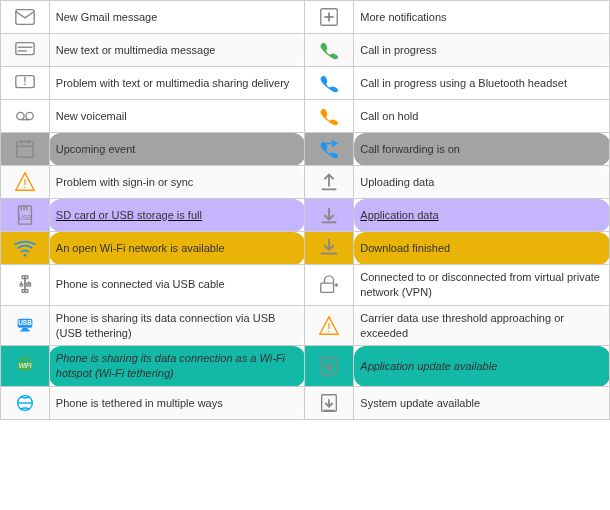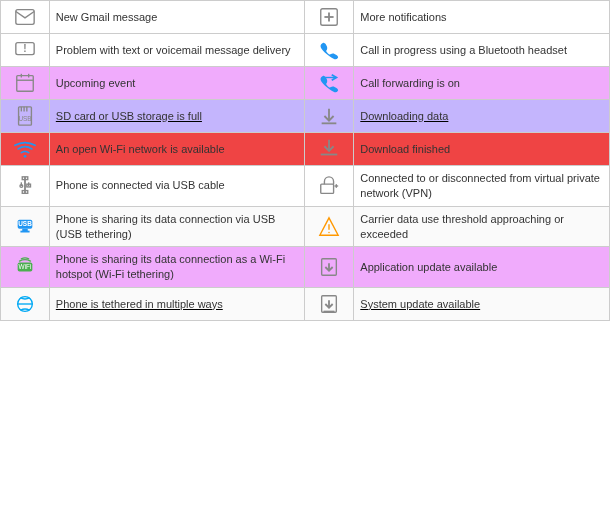--- a/index.html
+++ b/index.html
@@ -23,20 +23,21 @@
     .icon-cell {
       width: 42px;
       text-align: center;
       vertical-align: middle;
     }
     .text-cell {
       width: 220px;
       vertical-align: middle;
       line-height: 1.35;
       color: #333;
+      border-radius: 12px;
     }
     .icon-svg {
       width: 22px;
       height: 22px;
       display: inline-block;
       vertical-align: middle;
     }
   </style>
 </head>
 <body>
@@ -53,75 +54,125 @@
     <td class="text-cell">New Gmail message</td>
     <td class="icon-cell">
       <svg class="icon-svg" viewBox="0 0 24 24">
             <rect x="3" y="3" width="18" height="18" rx="2" fill="none" stroke="#888" stroke-width="1.5"></rect>
             <line x1="12" y1="7" x2="12" y2="17" stroke="#888" stroke-width="2"></line>
             <line x1="7" y1="12" x2="17" y2="12" stroke="#888" stroke-width="2"></line>
           </svg>
     </td>
     <td class="text-cell">More notifications</td>
   </tr>
+      <tr style="background: rgb(250, 250, 250);">
+    <td class="icon-cell">
+      <svg class="icon-svg" viewBox="0 0 24 24">
+            <rect x="2" y="4" width="20" height="13" rx="2" fill="none" stroke="#888" stroke-width="1.5"></rect>
+            <line x1="4" y1="9" x2="20" y2="9" stroke="#888" stroke-width="1.5"></line>
+            <line x1="4" y1="13" x2="14" y2="13" stroke="#888" stroke-width="1.5"></line>
+          </svg>
+    </td>
+    <td class="text-cell">New text or multimedia message</td>
+    <td class="icon-cell">
+      <svg class="icon-svg" viewBox="0 0 24 24">
+            <path d="M6 4 C6 4 8 4 9.5 7.5 C11 11 9 12 9 13 C9 14 12 17 13 17 C14 17 15 15 18.5 16.5 C22 18 22 20 22 20 C22 20 21 23 18 22 C15 21 4 13 3 9 C2 5 6 4 6 4Z" fill="#4CAF50"></path>
+          </svg>
+    </td>
+    <td class="text-cell">Call in progress</td>
+  </tr>
       <tr style="background: rgb(255, 255, 255);">
     <td class="icon-cell">
       <svg class="icon-svg" viewBox="0 0 24 24">
             <rect x="2" y="4" width="20" height="13" rx="2" fill="none" stroke="#888" stroke-width="1.5"></rect>
             <text x="12" y="14" text-anchor="middle" fill="#888" font-size="11" font-weight="bold">!</text>
           </svg>
     </td>
-    <td class="text-cell">Problem with text or voicemail message delivery</td>
+    <td class="text-cell">Problem with text or multimedia sharing delivery</td>
     <td class="icon-cell">
       <svg class="icon-svg" viewBox="0 0 24 24">
             <path d="M6 4 C6 4 8 4 9.5 7.5 C11 11 9 12 9 13 C9 14 12 17 13 17 C14 17 15 15 18.5 16.5 C22 18 22 20 22 20 C22 20 21 23 18 22 C15 21 4 13 3 9 C2 5 6 4 6 4Z" fill="#2196F3"></path>
           </svg>
     </td>
     <td class="text-cell">Call in progress using a Bluetooth headset</td>
   </tr>
-      <tr style="background: #f0abfc;">
+      <tr style="background: rgb(255, 255, 255);">
+    <td class="icon-cell">
+      <svg class="icon-svg" viewBox="0 0 24 24">
+            <circle cx="7" cy="12" r="4" fill="none" stroke="#888" stroke-width="1.5"></circle>
+            <circle cx="17" cy="12" r="4" fill="none" stroke="#888" stroke-width="1.5"></circle>
+            <line x1="7" y1="16" x2="17" y2="16" stroke="#888" stroke-width="1.5"></line>
+          </svg>
+    </td>
+    <td class="text-cell">New voicemail</td>
+    <td class="icon-cell">
+      <svg class="icon-svg" viewBox="0 0 24 24">
+            <path d="M6 4 C6 4 8 4 9.5 7.5 C11 11 9 12 9 13 C9 14 12 17 13 17 C14 17 15 15 18.5 16.5 C22 18 22 20 22 20 C22 20 21 23 18 22 C15 21 4 13 3 9 C2 5 6 4 6 4Z" fill="#FF9800"></path>
+          </svg>
+    </td>
+    <td class="text-cell">Call on hold</td>
+  </tr>
+      <tr style="background: #a3a3a3;">
     <td class="icon-cell">
       <svg class="icon-svg" viewBox="0 0 24 24">
             <rect x="3" y="4" width="18" height="17" rx="1" fill="none" stroke="#888" stroke-width="1.5"></rect>
             <line x1="3" y1="9" x2="21" y2="9" stroke="#888" stroke-width="1.5"></line>
             <line x1="8" y1="2" x2="8" y2="6" stroke="#888" stroke-width="1.5"></line>
             <line x1="16" y1="2" x2="16" y2="6" stroke="#888" stroke-width="1.5"></line>
           </svg>
     </td>
     <td class="text-cell">Upcoming event</td>
     <td class="icon-cell">
       <svg class="icon-svg" viewBox="0 0 24 24">
             <path d="M6 4 C6 4 8 4 9.5 7.5 C11 11 9 12 9 13 C9 14 12 17 13 17 C14 17 15 15 18.5 16.5 C22 18 22 20 22 20 C22 20 21 23 18 22 C15 21 4 13 3 9 C2 5 6 4 6 4Z" fill="#2196F3"></path>
             <polyline points="15,3 20,6 15,9" fill="none" stroke="#2196F3" stroke-width="2"></polyline>
             <path d="M8 6 Q20 6 20 6" fill="none" stroke="#2196F3" stroke-width="1.5"></path>
           </svg>
     </td>
     <td class="text-cell">Call forwarding is on</td>
+  </tr>
+      <tr style="background: rgb(250, 250, 250);">
+    <td class="icon-cell">
+      <svg class="icon-svg" viewBox="0 0 24 24">
+            <polygon points="12,2 22,21 2,21" fill="none" stroke="#FF9800" stroke-width="1.5"></polygon>
+            <line x1="12" y1="9" x2="12" y2="15" stroke="#FF9800" stroke-width="1.5"></line>
+            <circle cx="12" cy="18" r="0.8" fill="#FF9800"></circle>
+          </svg>
+    </td>
+    <td class="text-cell">Problem with sign-in or sync</td>
+    <td class="icon-cell">
+      <svg class="icon-svg" viewBox="0 0 24 24">
+            <line x1="12" y1="4" x2="12" y2="17" stroke="#888" stroke-width="2"></line>
+            <polyline points="7,9 12,4 17,9" fill="none" stroke="#888" stroke-width="2"></polyline>
+            <line x1="4" y1="20" x2="20" y2="20" stroke="#888" stroke-width="2"></line>
+          </svg>
+    </td>
+    <td class="text-cell">Uploading data</td>
   </tr>
       <tr style="background: #c4b5fd; text-decoration: underline;">
     <td class="icon-cell">
       <svg class="icon-svg" viewBox="0 0 24 24">
             <rect x="5" y="2" width="14" height="20" rx="1" fill="none" stroke="#888" stroke-width="1.5"></rect>
             <line x1="8" y1="2" x2="8" y2="7" stroke="#888" stroke-width="1.5"></line>
             <line x1="11" y1="2" x2="11" y2="7" stroke="#888" stroke-width="1.5"></line>
             <line x1="14" y1="2" x2="14" y2="7" stroke="#888" stroke-width="1.5"></line>
             <text x="12" y="17" text-anchor="middle" fill="#888" font-size="7">USB</text>
           </svg>
     </td>
     <td class="text-cell">SD card or USB storage is full</td>
     <td class="icon-cell">
       <svg class="icon-svg" viewBox="0 0 24 24">
             <line x1="12" y1="4" x2="12" y2="17" stroke="#888" stroke-width="2"></line>
             <polyline points="7,12 12,17 17,12" fill="none" stroke="#888" stroke-width="2"></polyline>
             <line x1="4" y1="20" x2="20" y2="20" stroke="#888" stroke-width="2"></line>
           </svg>
     </td>
-    <td class="text-cell">Downloading data</td>
-  </tr>
-      <tr style="background: #ef4444;">
+    <td class="text-cell">Application data</td>
+  </tr>
+      <tr style="background: #eab308;">
     <td class="icon-cell">
       <svg class="icon-svg" viewBox="0 0 24 24">
             <path d="M1 8 Q12 2 23 8" fill="none" stroke="#2196F3" stroke-width="1.8" stroke-linecap="round"></path>
             <path d="M4.5 12 Q12 7 19.5 12" fill="none" stroke="#2196F3" stroke-width="1.8" stroke-linecap="round"></path>
             <path d="M8 16 Q12 13 16 16" fill="none" stroke="#2196F3" stroke-width="1.8" stroke-linecap="round"></path>
             <circle cx="12" cy="20" r="1.5" fill="#2196F3"></circle>
           </svg>
     </td>
     <td class="text-cell">An open Wi-Fi network is available</td>
     <td class="icon-cell">
@@ -169,40 +220,40 @@
     <td class="text-cell">Phone is sharing its data connection via USB (USB tethering)</td>
     <td class="icon-cell">
       <svg class="icon-svg" viewBox="0 0 24 24">
             <polygon points="12,2 22,21 2,21" fill="none" stroke="#FF9800" stroke-width="1.5"></polygon>
             <line x1="12" y1="9" x2="12" y2="15" stroke="#FF9800" stroke-width="1.5"></line>
             <circle cx="12" cy="18" r="0.8" fill="#FF9800"></circle>
           </svg>
     </td>
     <td class="text-cell">Carrier data use threshold approaching or exceeded</td>
   </tr>
-      <tr style="background: #f0abfc;">
+      <tr style="background: #14b8a6; font-style: italic;">
     <td class="icon-cell">
       <svg class="icon-svg" viewBox="0 0 24 24">
             <rect x="4" y="7" width="16" height="10" rx="2" fill="#4CAF50"></rect>
             <path d="M8 3 Q12 1 16 3" fill="none" stroke="#4CAF50" stroke-width="1.5" stroke-linecap="round"></path>
             <path d="M6 5.5 Q12 2.5 18 5.5" fill="none" stroke="#4CAF50" stroke-width="1.5" stroke-linecap="round"></path>
             <text x="12" y="14" text-anchor="middle" fill="white" font-size="7">WiFi</text>
           </svg>
     </td>
     <td class="text-cell">Phone is sharing its data connection as a Wi-Fi hotspot (Wi-Fi tethering)</td>
     <td class="icon-cell">
       <svg class="icon-svg" viewBox="0 0 24 24">
             <rect x="4" y="3" width="16" height="18" rx="1" fill="none" stroke="#888" stroke-width="1.5"></rect>
             <line x1="12" y1="8" x2="12" y2="16" stroke="#888" stroke-width="2"></line>
             <polyline points="8,12 12,16 16,12" fill="none" stroke="#888" stroke-width="2"></polyline>
           </svg>
     </td>
     <td class="text-cell">Application update available</td>
   </tr>
-      <tr style="background: rgb(250, 250, 250); text-decoration: underline;">
+      <tr style="background: rgb(250, 250, 250);">
     <td class="icon-cell">
       <svg class="icon-svg" viewBox="0 0 24 24">
             <circle cx="12" cy="12" r="8" fill="none" stroke="#03A9F4" stroke-width="1.5"></circle>
             <line x1="4" y1="12" x2="20" y2="12" stroke="#03A9F4" stroke-width="1.5"></line>
             <path d="M7 5 Q12 8 17 5" fill="none" stroke="#03A9F4" stroke-width="1.5"></path>
             <path d="M7 19 Q12 16 17 19" fill="none" stroke="#03A9F4" stroke-width="1.5"></path>
           </svg>
     </td>
     <td class="text-cell">Phone is tethered in multiple ways</td>
     <td class="icon-cell">

